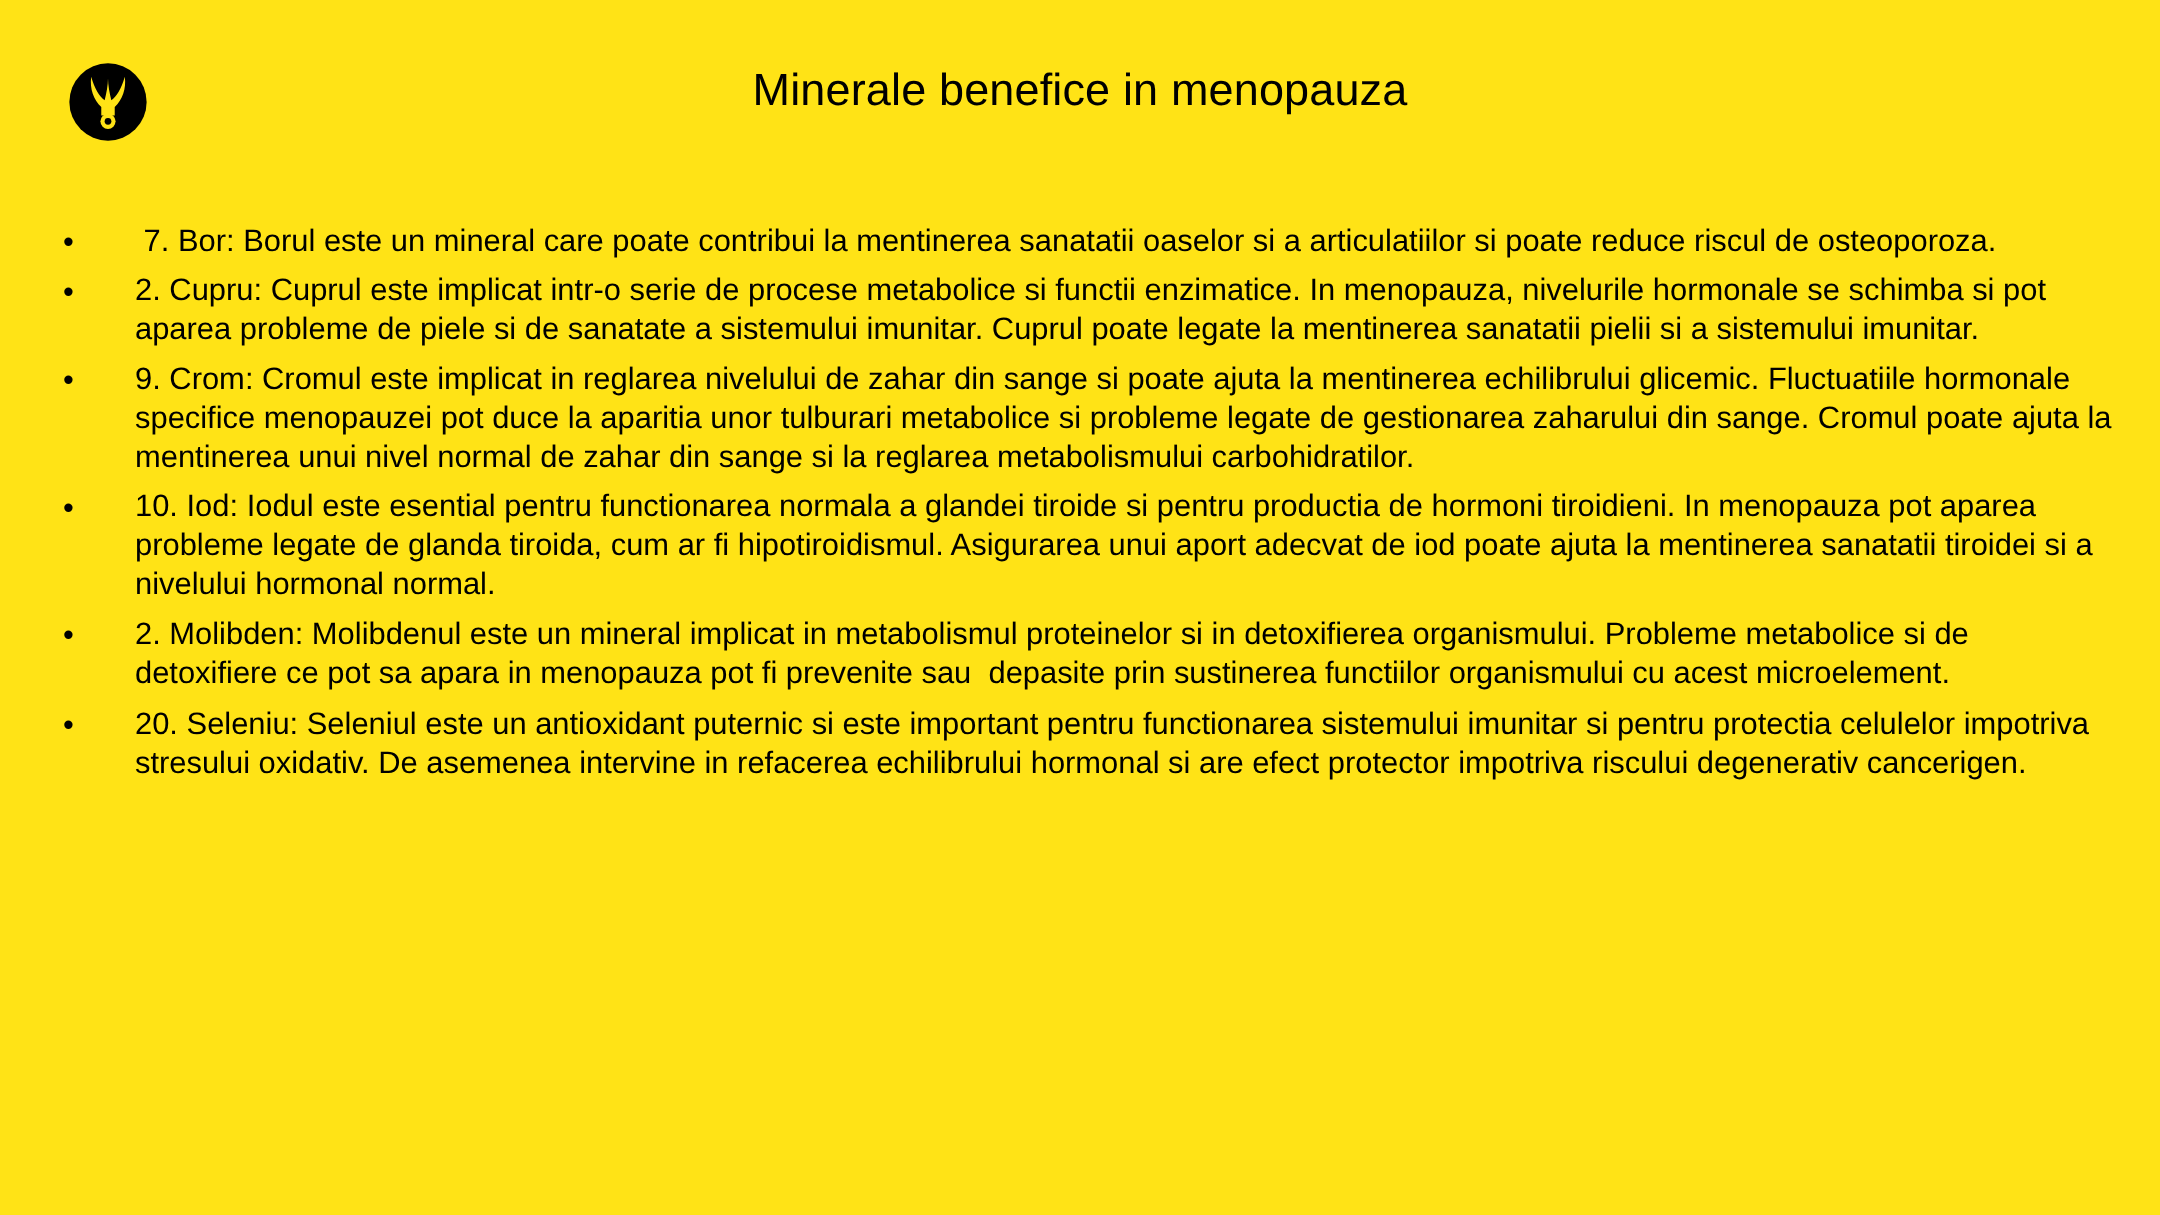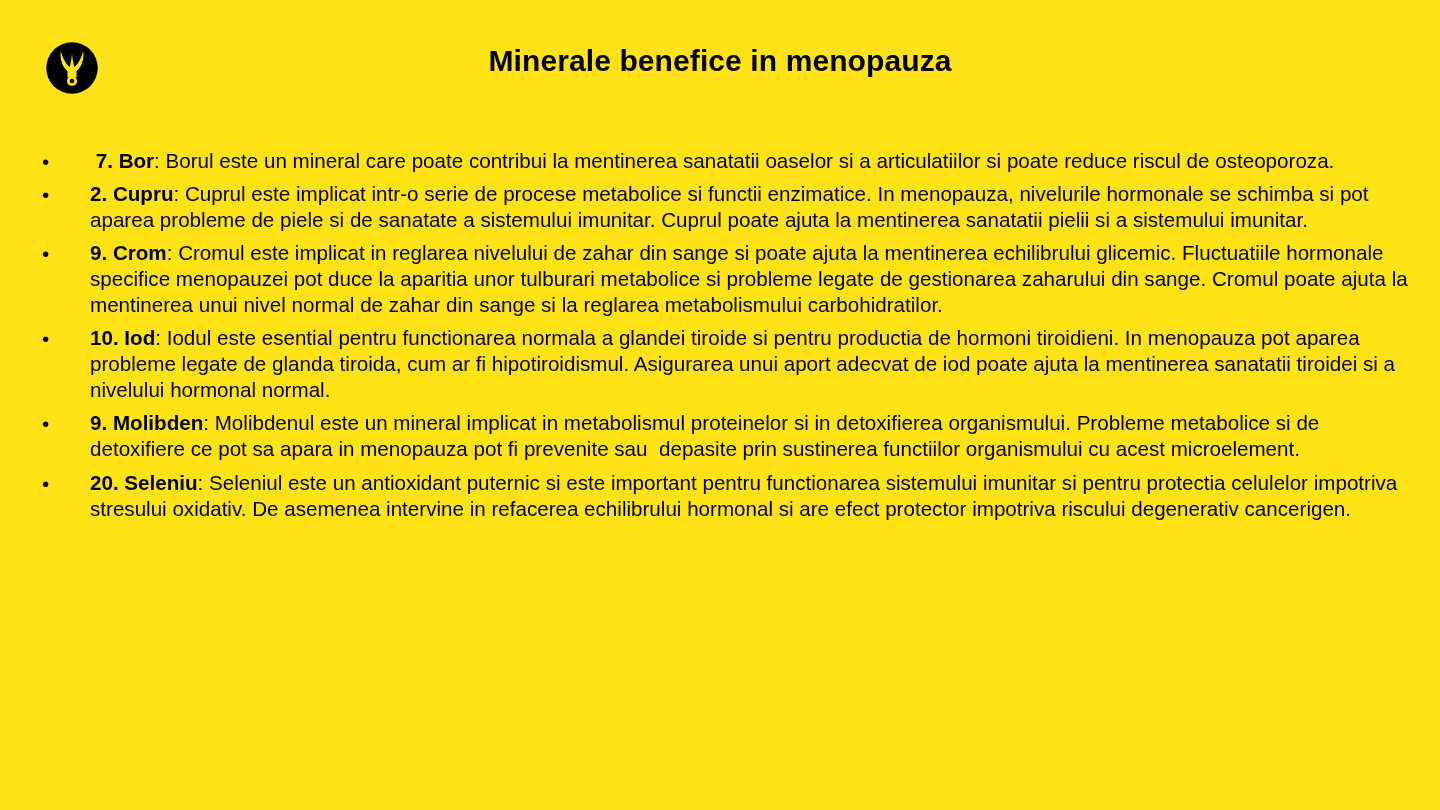--- a/index.html
+++ b/index.html
@@ -36,21 +36,21 @@
     height: 56px;
   }
 
   .slide-title {
     position: absolute;
     left: 0;
     right: 0;
     top: 44px;
     text-align: center;
     font-size: 30px;
-    font-weight: bold;
+    font-weight: normal;
     color: #000000;
     letter-spacing: 0.1px;
     font-family: "Liberation Sans", sans-serif;
   }
 
   
   .bullet-list {
     position: absolute;
     left: 28px;
     top: 148px;
@@ -79,21 +79,21 @@
     line-height: 1.265;
     color: #000000;
   }
 
   .bullet-text {
     display: block;
     white-space: pre-wrap;
   }
 
   .bullet-lead {
-    font-weight: bold;
+    font-weight: normal;
   }
 </style>
 </head>
 <body>
 
 <div class="slide">
 
   <div class="slide-header">
 
     <div class="brand-logo">
@@ -110,36 +110,36 @@
 
   <ul class="bullet-list">
 
     <li class="bullet-item">
       <span class="bullet-marker">•</span>
       <span class="bullet-text"><span class="bullet-lead"> 7. Bor</span><span class="bullet-body">: Borul este un mineral care poate contribui la mentinerea sanatatii oaselor si a articulatiilor si poate reduce riscul de osteoporoza.</span></span>
     </li>
 
     <li class="bullet-item">
       <span class="bullet-marker">•</span>
-      <span class="bullet-text"><span class="bullet-lead">2. Cupru</span><span class="bullet-body">: Cuprul este implicat intr-o serie de procese metabolice si functii enzimatice. In menopauza, nivelurile hormonale se schimba si pot aparea probleme de piele si de sanatate a sistemului imunitar. Cuprul poate ajuta la mentinerea sanatatii pielii si a sistemului imunitar.</span></span>
+      <span class="bullet-text"><span class="bullet-lead">2. Cupru</span><span class="bullet-body">: Cuprul este implicat intr-o serie de procese metabolice si functii enzimatice. In menopauza, nivelurile hormonale se schimba si pot aparea probleme de piele si de sanatate a sistemului imunitar. Cuprul poate legate la mentinerea sanatatii pielii si a sistemului imunitar.</span></span>
     </li>
 
     <li class="bullet-item">
       <span class="bullet-marker">•</span>
       <span class="bullet-text"><span class="bullet-lead">9. Crom</span><span class="bullet-body">: Cromul este implicat in reglarea nivelului de zahar din sange si poate ajuta la mentinerea echilibrului glicemic. Fluctuatiile hormonale specifice menopauzei pot duce la aparitia unor tulburari metabolice si probleme legate de gestionarea zaharului din sange. Cromul poate ajuta la mentinerea unui nivel normal de zahar din sange si la reglarea metabolismului carbohidratilor.</span></span>
     </li>
 
     <li class="bullet-item">
       <span class="bullet-marker">•</span>
       <span class="bullet-text"><span class="bullet-lead">10. Iod</span><span class="bullet-body">: Iodul este esential pentru functionarea normala a glandei tiroide si pentru productia de hormoni tiroidieni. In menopauza pot aparea probleme legate de glanda tiroida, cum ar fi hipotiroidismul. Asigurarea unui aport adecvat de iod poate ajuta la mentinerea sanatatii tiroidei si a nivelului hormonal normal.</span></span>
     </li>
 
     <li class="bullet-item">
       <span class="bullet-marker">•</span>
-      <span class="bullet-text"><span class="bullet-lead">9. Molibden</span><span class="bullet-body">: Molibdenul este un mineral implicat in metabolismul proteinelor si in detoxifierea organismului. Probleme metabolice si de detoxifiere ce pot sa apara in menopauza pot fi prevenite sau  depasite prin sustinerea functiilor organismului cu acest microelement.</span></span>
+      <span class="bullet-text"><span class="bullet-lead">2. Molibden</span><span class="bullet-body">: Molibdenul este un mineral implicat in metabolismul proteinelor si in detoxifierea organismului. Probleme metabolice si de detoxifiere ce pot sa apara in menopauza pot fi prevenite sau  depasite prin sustinerea functiilor organismului cu acest microelement.</span></span>
     </li>
 
     <li class="bullet-item">
       <span class="bullet-marker">•</span>
       <span class="bullet-text"><span class="bullet-lead">20. Seleniu</span><span class="bullet-body">: Seleniul este un antioxidant puternic si este important pentru functionarea sistemului imunitar si pentru protectia celulelor impotriva stresului oxidativ. De asemenea intervine in refacerea echilibrului hormonal si are efect protector impotriva riscului degenerativ cancerigen.</span></span>
     </li>
 
   </ul>
 
 </div>

